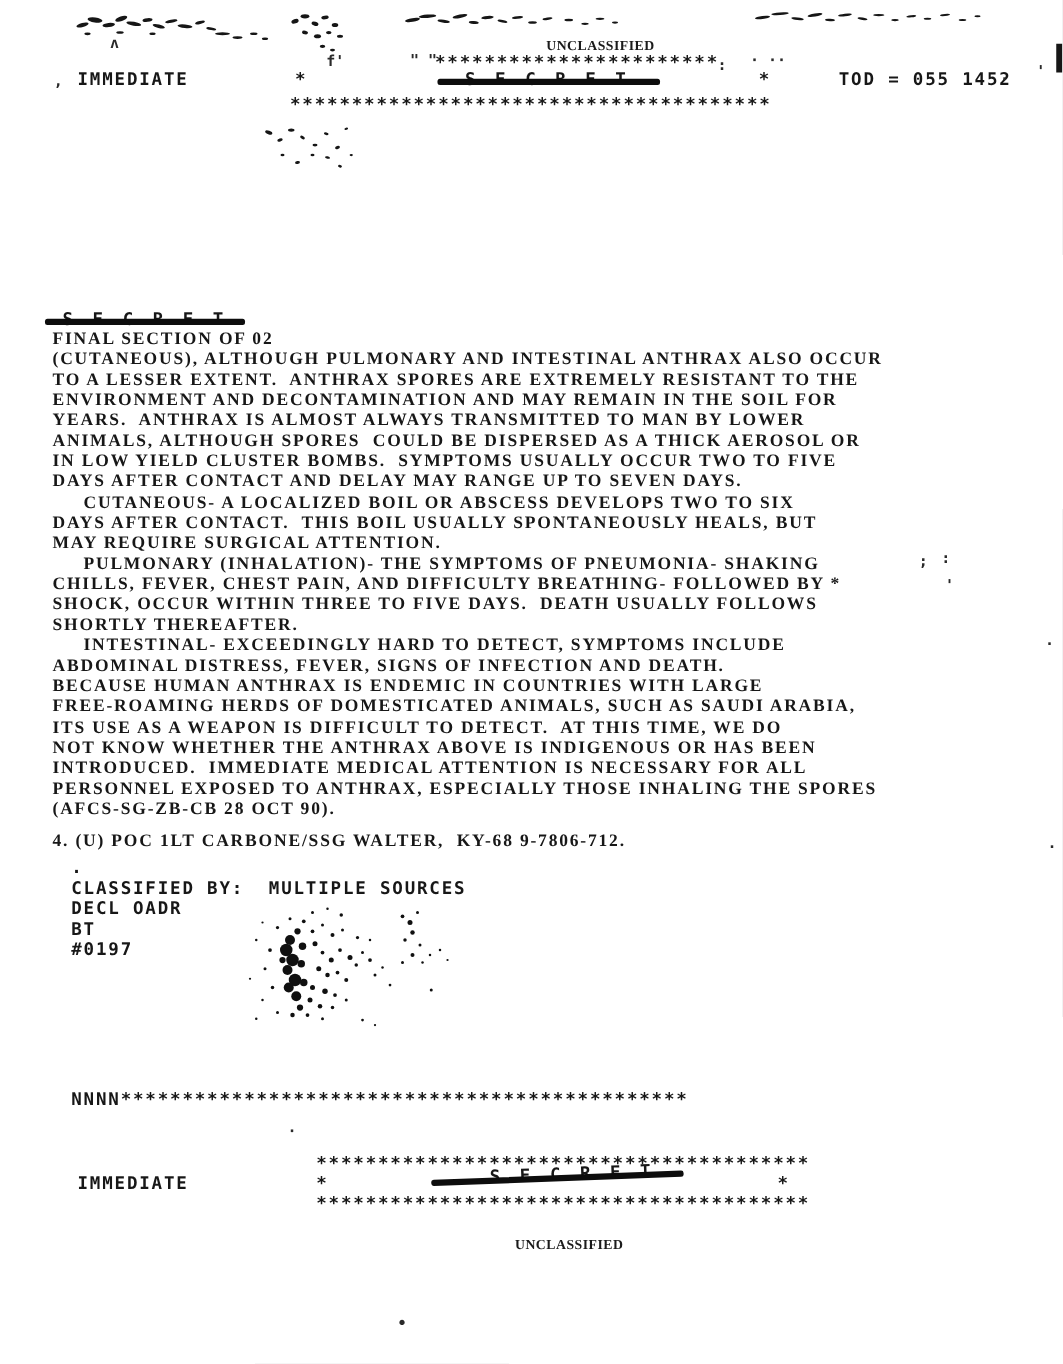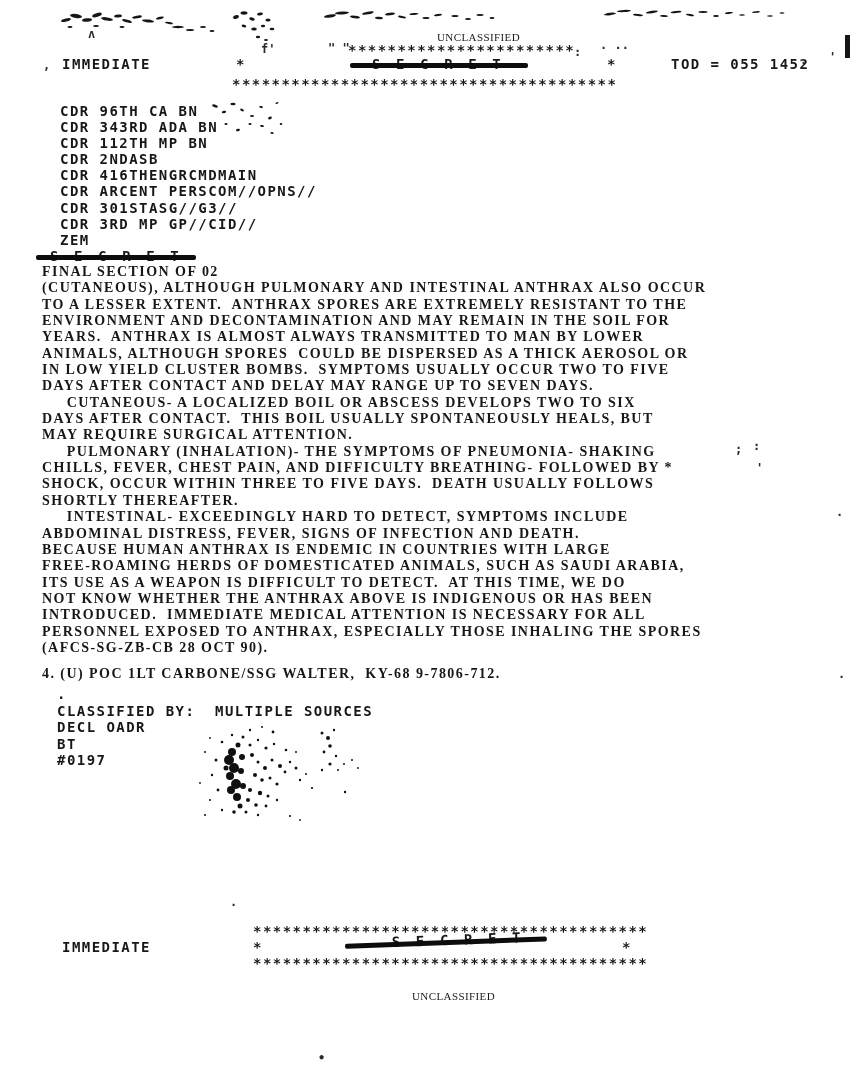--- a/index.html
+++ b/index.html
@@ -11,21 +11,21 @@
     font-family:"DejaVu Sans Mono","Liberation Mono",monospace;
     font-weight:700;font-size:14px;letter-spacing:1.45px;color:#171717;
     white-space:pre;margin:0;
   }
   .abs{position:absolute;}
   pre.block{line-height:16.35px;}
   pre.addr{line-height:16.1px;}
   pre.foot{line-height:16.5px;}
   .stars{line-height:14px;}
   .serif-cls{
-    font-family:"Liberation Serif","DejaVu Serif",serif;font-weight:400;
+    font-family:"Liberation Serif","DejaVu Serif",serif;font-weight:700;
     font-size:11px;letter-spacing:0.4px;color:#1b1b1b;white-space:pre;
   }
   .secret-text{letter-spacing:3.6px;}
   .strike{position:absolute;background:#0d0d0d;border-radius:2px;}
   .tilt{transform:rotate(-2.1deg);transform-origin:left center;}
   .artifact{
     position:absolute;font-family:"DejaVu Sans Mono","Liberation Mono",monospace;
     font-weight:700;font-size:12px;color:#2a2a2a;white-space:pre;
   }
   svg{position:absolute;left:0;top:0;}
@@ -198,29 +198,20 @@
     <pre class="abs mono stars" style="left:348px;top:43px;">***********************</pre>
     <div class="abs mono" style="left:62px;top:56px;">IMMEDIATE</div>
     <div class="abs mono" style="left:236px;top:56px;">*</div>
     <div class="abs mono secret-text" style="left:372px;top:56px;">S E C R E T</div>
     <div class="strike" style="left:350px;top:63px;width:178px;height:4.5px;"></div>
     <div class="abs mono" style="left:607px;top:56px;">*</div>
     <div class="abs mono" style="left:671px;top:56px;">TOD = 055 1452</div>
     <pre class="abs mono stars" style="left:232px;top:77px;">***************************************</pre>
   </div>
 
-  <pre class="abs mono addr" style="left:60px;top:103px;">CDR 96TH CA BN
-CDR 343RD ADA BN
-CDR 112TH MP BN
-CDR 2NDASB
-CDR 416THENGRCMDMAIN
-CDR ARCENT PERSCOM//OPNS//
-CDR 301STASG//G3//
-CDR 3RD MP GP//CID//
-ZEM</pre>
 
   <div>
     <div class="abs mono secret-text" style="left:50px;top:248px;">S E C R E T</div>
     <div class="strike" style="left:36px;top:255px;width:160px;height:5px;"></div>
   </div>
 
   <pre class="abs mono block" style="left:42px;top:264px;font-family:Liberation Serif, serif;">FINAL SECTION OF 02
 (CUTANEOUS), ALTHOUGH PULMONARY AND INTESTINAL ANTHRAX ALSO OCCUR
 TO A LESSER EXTENT.  ANTHRAX SPORES ARE EXTREMELY RESISTANT TO THE
 ENVIRONMENT AND DECONTAMINATION AND MAY REMAIN IN THE SOIL FOR
@@ -246,20 +237,21 @@
 (AFCS-SG-ZB-CB 28 OCT 90).</pre>
 
   <div class="abs mono" style="left:42px;top:666px;font-family:Liberation Serif, serif;">4. (U) POC 1LT CARBONE/SSG WALTER,  KY-68 9-7806-712.</div>
 
   <pre class="abs mono foot" style="left:57px;top:686px;">.
 CLASSIFIED BY:  MULTIPLE SOURCES
 DECL OADR
 BT
 #0197</pre>
 
+  <pre class="abs mono" style="left:57px;top:872px;">NNNN**********************************************</pre>
 
   <div>
     <pre class="abs mono stars" style="left:253px;top:924px;">****************************************</pre>
     <div class="abs mono" style="left:62px;top:939px;">IMMEDIATE</div>
     <div class="abs mono" style="left:253px;top:939px;">*</div>
     <div class="abs tilt" style="left:340px;top:936px;width:212px;height:20px;">
       <div class="abs mono secret-text" style="left:52px;top:0;">S E C R E T</div>
       <div class="strike" style="left:5px;top:8px;width:202px;height:5px;"></div>
     </div>
     <div class="abs mono" style="left:622px;top:939px;">*</div>

